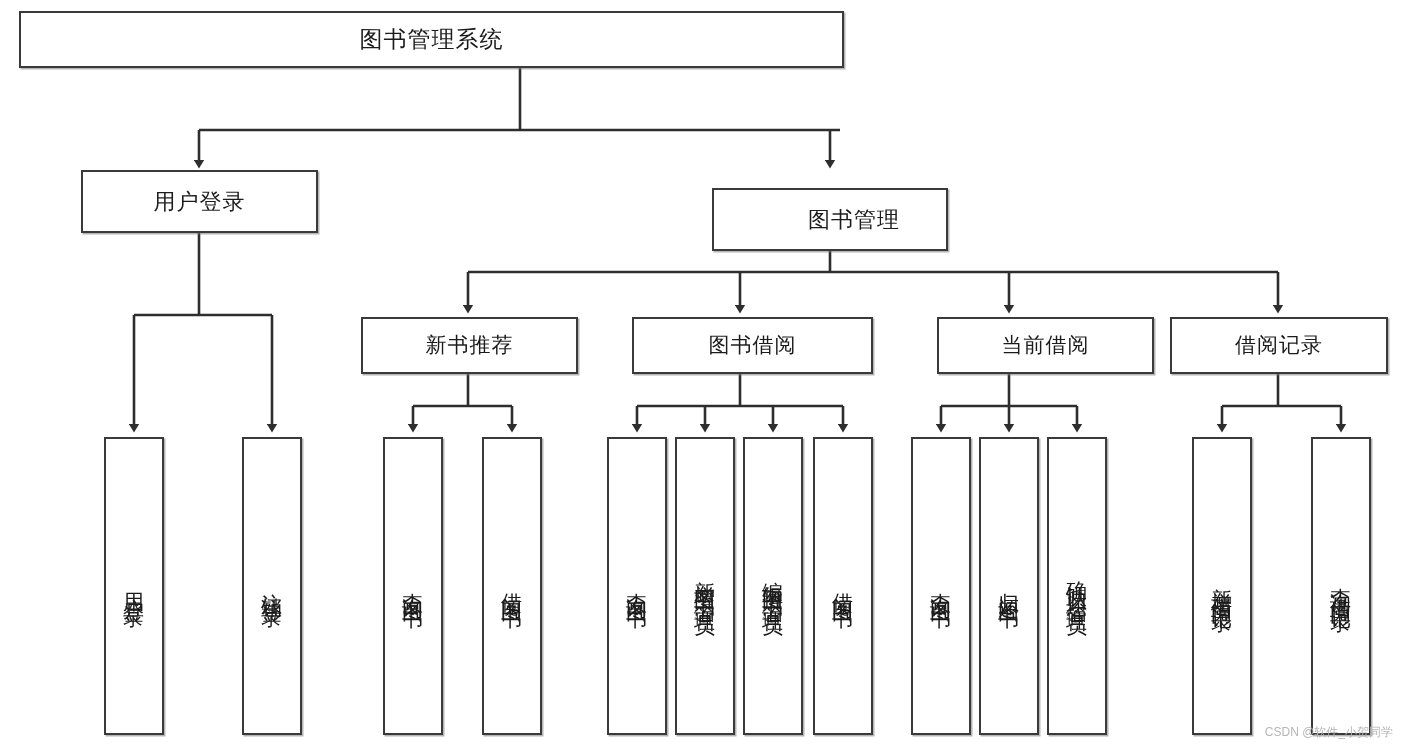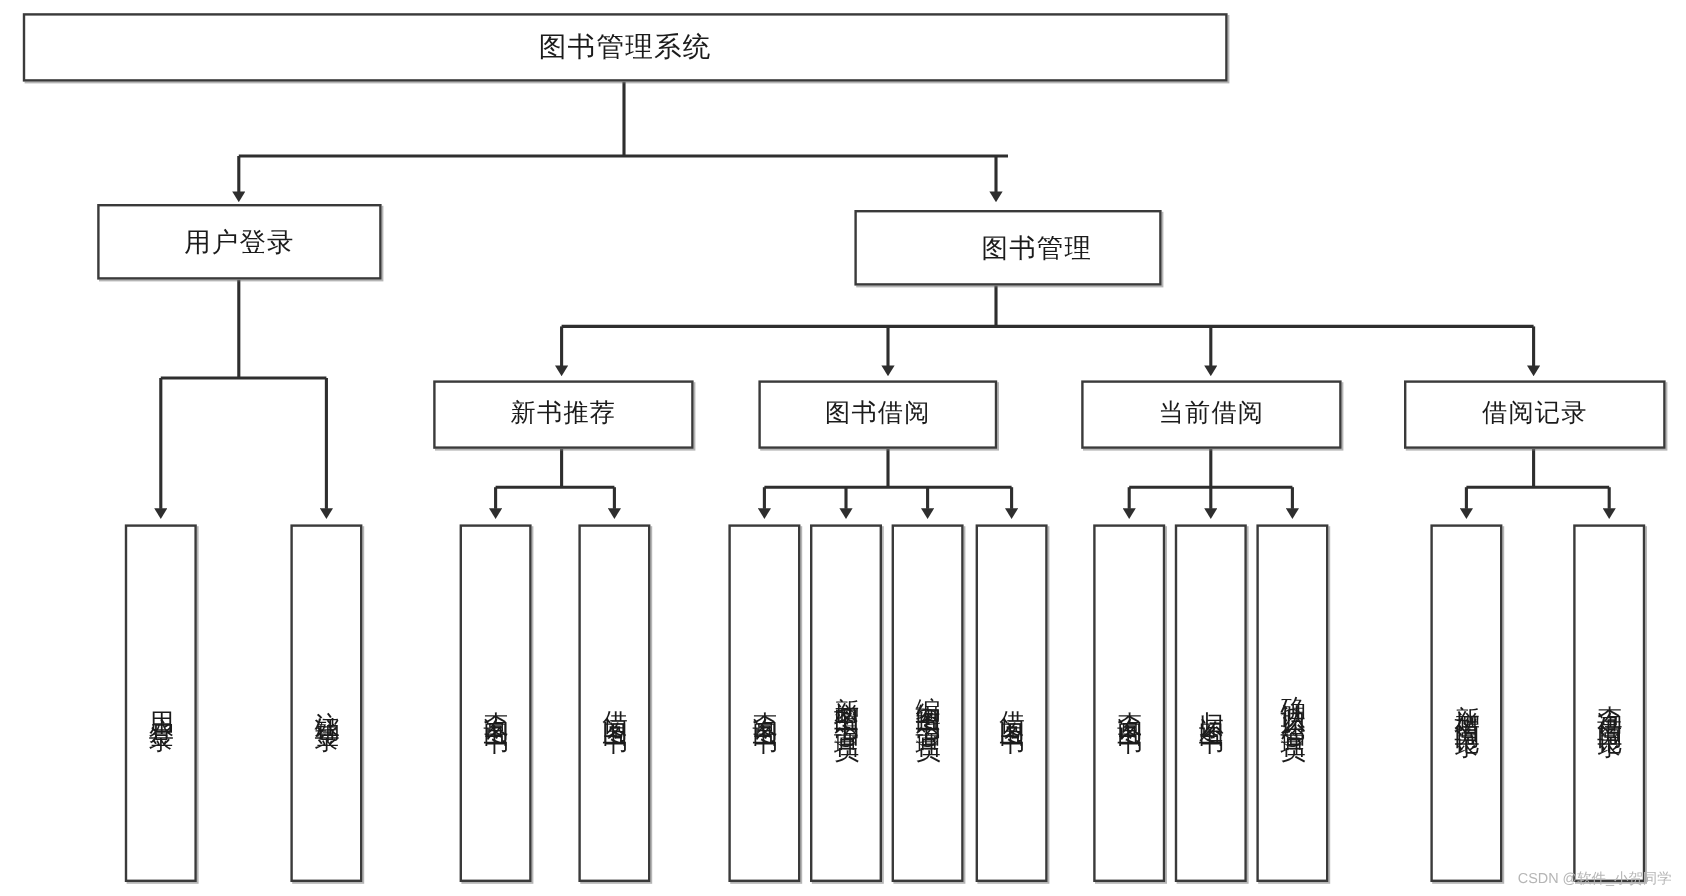--- a/index.html
+++ b/index.html
@@ -40,21 +40,21 @@
   }
   .node-label {
     display: block;
     line-height: 1.25;
     white-space: nowrap;
   }
   
   .node.root {
     left: 19px;
     top: 11px;
-    width: 1004px;
+    width: 825px;
     height: 57px;
   }
   .node.root .node-label {
     font-size: 23px;
     letter-spacing: 1px;
   }
   
   .node.level2 {
     height: 63px;
   }
@@ -155,31 +155,31 @@
     </g>
   </svg>
 
   <div class="node root">
     <span class="node-label">图书管理系统</span>
   </div>
 
   <div class="node level2" style="left:81px; top:170px; width:237px;">
     <span class="node-label">用户登录</span>
   </div>
-  <div class="node level2" style="left:712px; top:175px; width:256px;padding-left:48px;">
+  <div class="node level2" style="left:712px; top:188px; width:236px;padding-left:48px;">
     <span class="node-label">图书管理</span>
   </div>
 
   <div class="node level3" style="left:361px; width:217px;">
     <span class="node-label">新书推荐</span>
   </div>
-  <div class="node level3" style="left:632px; width:199px;">
+  <div class="node level3" style="left:632px; width:241px;">
     <span class="node-label">图书借阅</span>
   </div>
-  <div class="node level3" style="left:901px; width:217px;">
+  <div class="node level3" style="left:937px; width:217px;">
     <span class="node-label">当前借阅</span>
   </div>
   <div class="node level3" style="left:1170px; width:218px;">
     <span class="node-label">借阅记录</span>
   </div>
 
   <div class="node leaf" style="left:104px;">
     <span class="node-label">用户登录</span>
   </div>
   <div class="node leaf" style="left:242px;">

